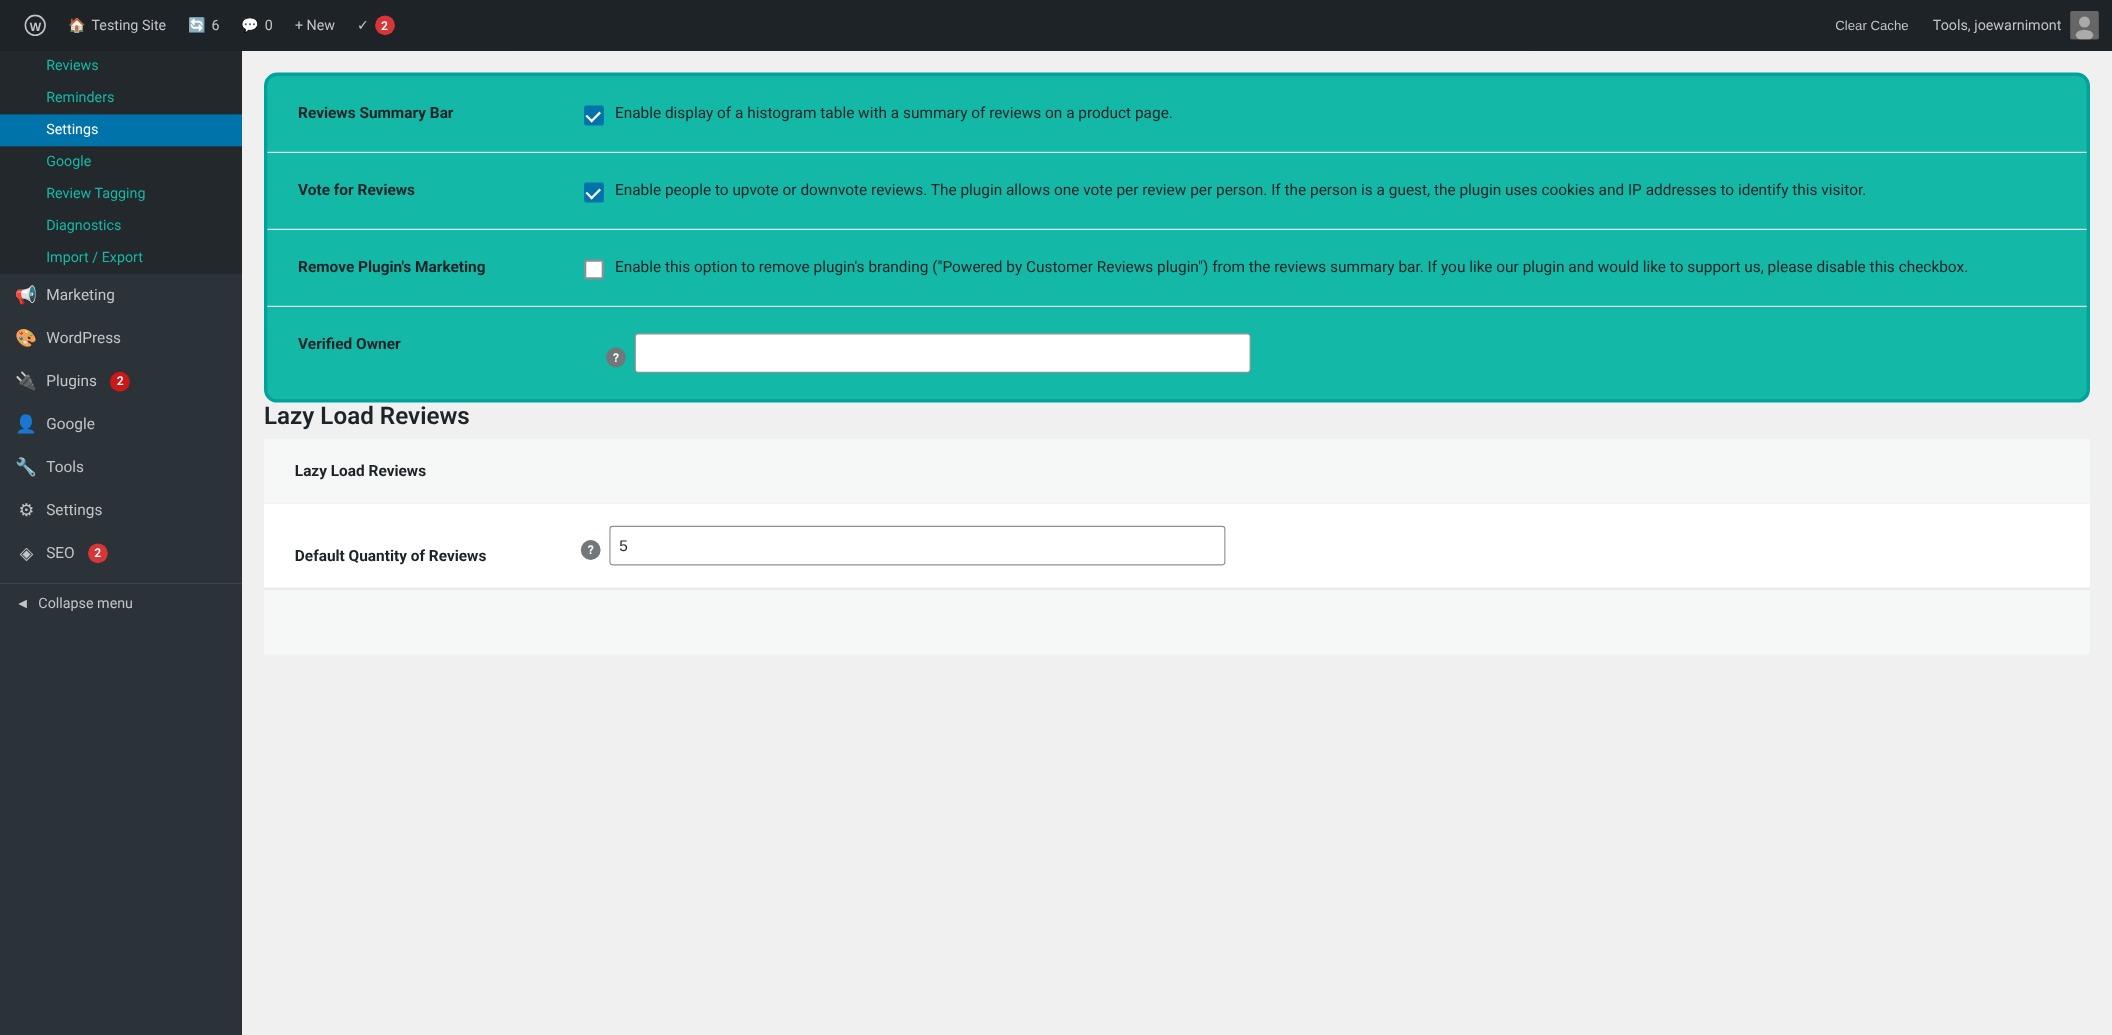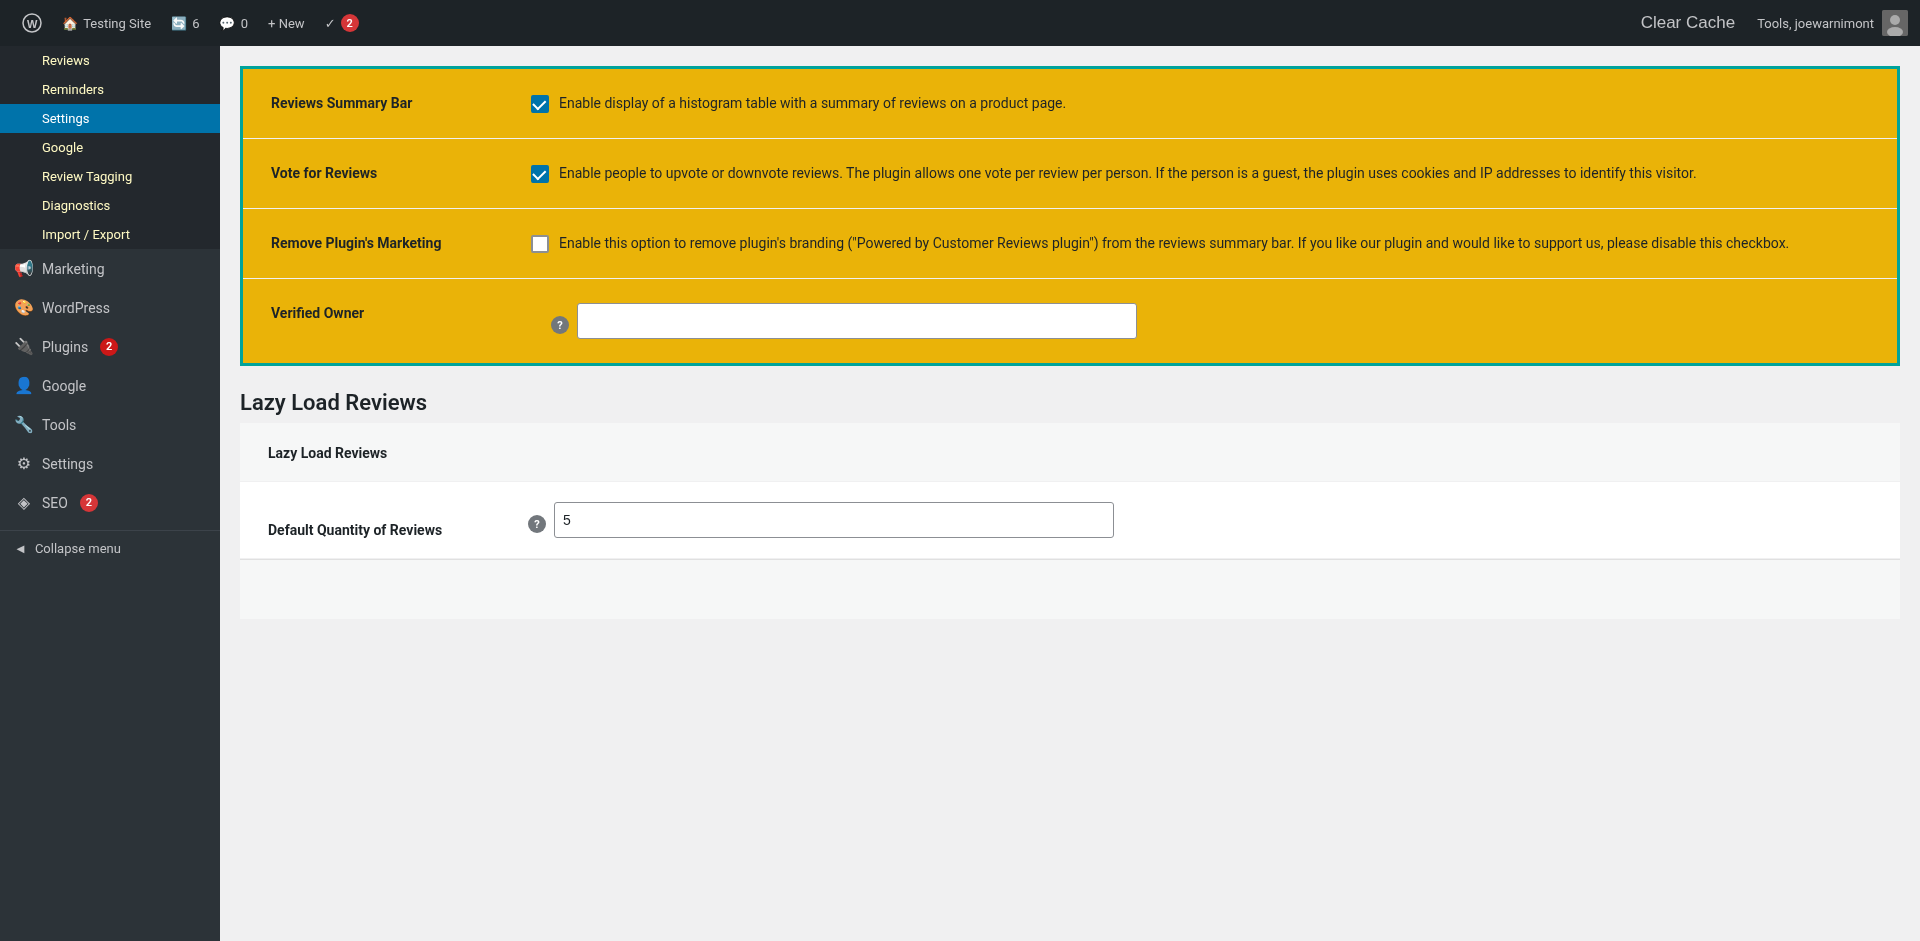--- a/index.html
+++ b/index.html
@@ -30,21 +30,21 @@
       display: flex; align-items: center; justify-content: center;
       font-size: 11px; font-weight: 600;
     }
     .topbar-badge-orange {
       background: #d63638;
     }
     .clear-cache-btn {
       background: transparent;
       border: none;
       color: #c3c4c7;
-      font-size: 17px;
+      font-size: 12px;
       cursor: pointer;
       padding: 12px 10px;
       height: 46px;
       display: flex; align-items: center;
     }
     .howdy { color: #c3c4c7; font-size: 13px; display: flex; align-items: center; gap: 8px; }
     .avatar { width: 26px; height: 26px; border-radius: 2px; background: #555; display: flex; align-items: center; justify-content: center; overflow: hidden; }
 
     
     #layout { display: flex; margin-top: 46px; min-height: calc(100vh - 46px); }
@@ -62,21 +62,21 @@
       padding: 10px 14px;
       color: #c3c4c7;
       cursor: pointer;
       font-size: 14px;
       position: relative;
     }
     .sidebar-item .icon { width: 20px; text-align: center; font-size: 16px; }
     .sidebar-submenu { background: #23282d; }
     .sidebar-subitem {
       padding: 7px 14px 7px 42px;
-      color: #fef9c3;
+      color: #14b8a6;
       cursor: pointer;
       font-size: 13px;
     }
     .sidebar-subitem.active { color: #fff; background: #0073aa; }
     .sidebar-badge {
       background: #cc1818;
       color: #fff;
       border-radius: 50%;
       width: 18px; height: 18px;
       display: inline-flex; align-items: center; justify-content: center;
@@ -96,24 +96,23 @@
 
     
     #main {
       flex: 1;
       padding: 20px 20px 20px 20px;
       background: #f0f0f1;
     }
 
     
     .settings-box {
-      background: #eab308;
+      background: #14b8a6;
       border: 3px solid #00a39b;
-      border-radius: 0;
-      margin-bottom: 24px;
+      border-radius: 12px;
       padding: 0;
     }
     .settings-row {
       display: flex;
       align-items: flex-start;
       padding: 24px 28px;
       border-bottom: 1px solid #f0f0f1;
     }
     .settings-row:last-child { border-bottom: none; gap: 20px; }
     .settings-row-label {
@@ -130,21 +129,21 @@
       align-items: flex-start;
       gap: 12px;
     }
     .settings-row-content .desc {
       color: #1d2327;
       font-size: 14px;
       line-height: 1.5;
     }
     .checkbox-wrap {
       display: flex;
-      align-items: center;
+      align-items: flex-end;
       gap: 10px;
     }
     .checkbox-custom {
       width: 18px; height: 18px;
       border: 2px solid #0073aa;
       border-radius: 2px;
       background: #fff;
       flex-shrink: 0;
       display: flex; align-items: center; justify-content: center;
       margin-top: 1px;

